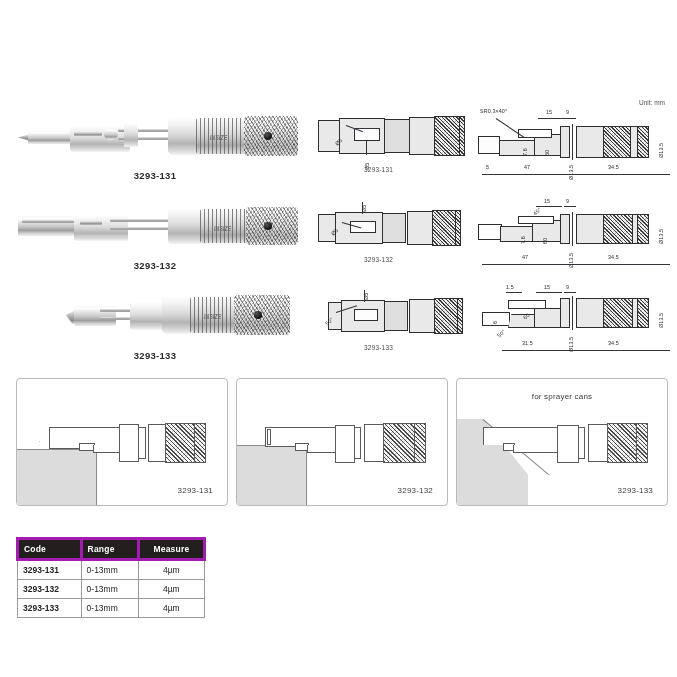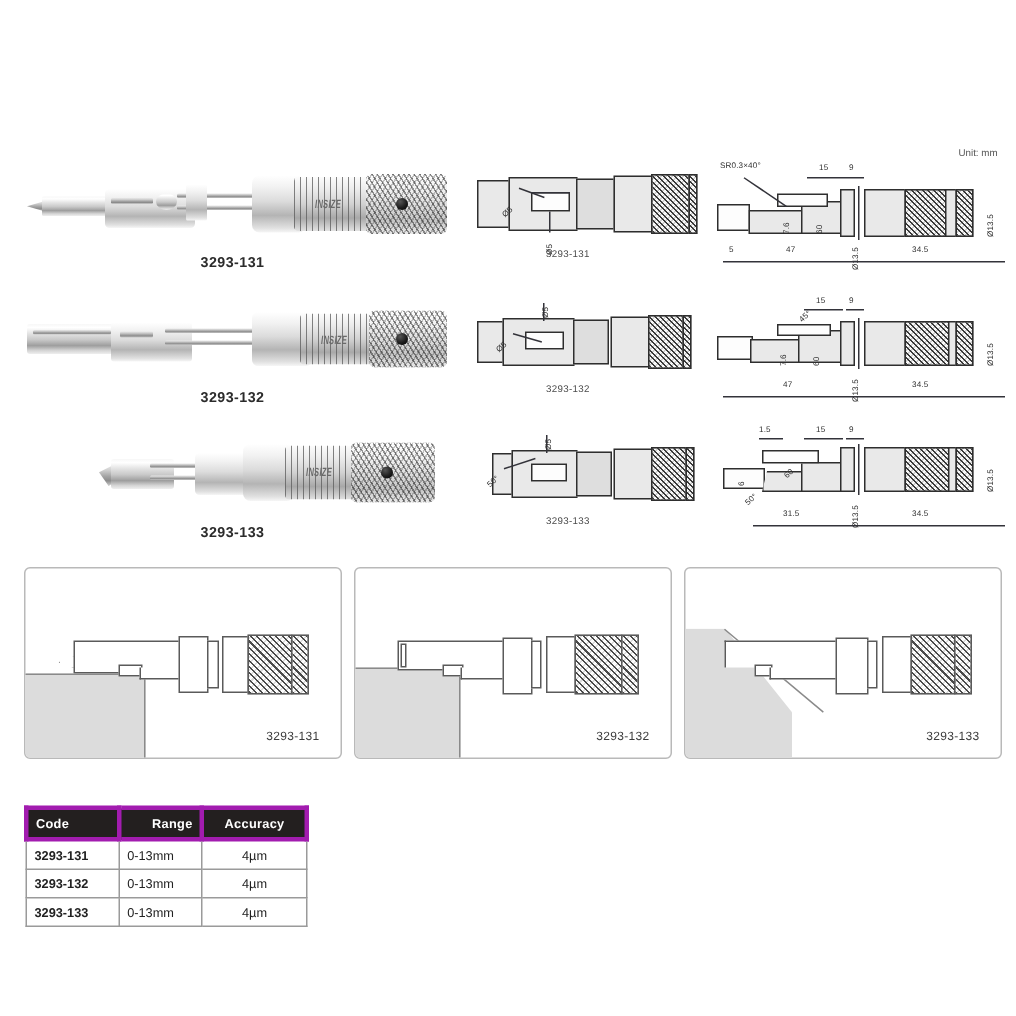--- a/index.html
+++ b/index.html
@@ -114,21 +114,21 @@
   
   .spec{
     position:absolute;left:16px;top:537px;width:190px;
     border-collapse:collapse;font-size:8.5px;
   }
   .spec th{
     background:#231f1f;color:#ffffff;font-weight:bold;
     padding:4px 5px;text-align:left;font-size:8.5px;letter-spacing:.2px;
     border:3px solid #a21caf;
   }
-  .spec th.c2{text-align:right;margin-left:36px;}
+  .spec th.c2{text-align:left;margin-left:36px;}
   .spec th.c3{text-align:center;}
   .spec td{
     border:1px solid #9a9a9a;padding:4px 5px;color:#222;background:#fff;
   }
   .spec td.code{font-weight:bold;}
   .spec td.acc{text-align:center;}
 
   
   .bullets{position:absolute;left:238px;top:583px;}
   .bullet{
@@ -359,37 +359,38 @@
     <div class="lart" style="left:117px;top:48px;width:7px;height:32px;"></div>
     <div class="lart" style="left:127px;top:45px;width:20px;height:38px;"></div>
     <div class="lart k" style="left:146px;top:44px;width:32px;height:40px;"></div>
     <div class="lart k" style="left:177px;top:44px;width:12px;height:40px;"></div>
     <div class="app-code">3293-132</div>
   </div>
 
   <div class="appbox" style="left:456px;">
     <div class="can" style="left:-1px;top:40px;width:72px;height:90px;clip-path:polygon(0 0,38% 0,100% 62%,100% 100%,0 100%);border:none;background:#dcdcdc;"></div>
     <div class="ln" style="left:26px;top:40px;width:86px;height:1px;background:#8a8a8a;transform:rotate(40deg);transform-origin:left;"></div>
+    <div class="app-title">for sprayer cans</div>
     <div class="lart" style="left:26px;top:48px;width:78px;height:18px;border-bottom:none;"></div>
     <div class="lart" style="left:46px;top:64px;width:12px;height:8px;"></div>
     <div class="lart" style="left:56px;top:66px;width:48px;height:8px;border-top:none;"></div>
     <div class="lart" style="left:100px;top:46px;width:22px;height:38px;"></div>
     <div class="lart" style="left:121px;top:48px;width:7px;height:32px;"></div>
     <div class="lart" style="left:131px;top:45px;width:20px;height:38px;"></div>
     <div class="lart k" style="left:150px;top:44px;width:30px;height:40px;"></div>
     <div class="lart k" style="left:179px;top:44px;width:12px;height:40px;"></div>
     <div class="app-code">3293-133</div>
   </div>
 
   <table class="spec">
     <thead>
       <tr>
         <th class="c1">Code</th>
         <th class="c2">Range</th>
-        <th class="c3">Accuracy</th>
+        <th class="c3">Measure</th>
       </tr>
     </thead>
     <tbody>
       <tr>
         <td class="code">3293-131</td>
         <td>0-13mm</td>
         <td class="acc">4µm</td>
       </tr>
       <tr>
         <td class="code">3293-132</td>

